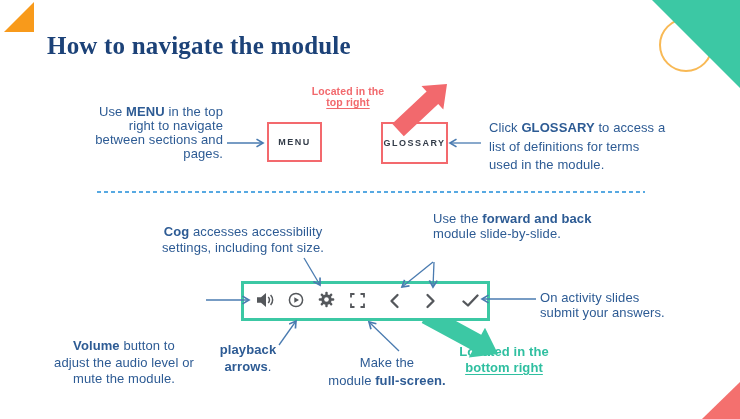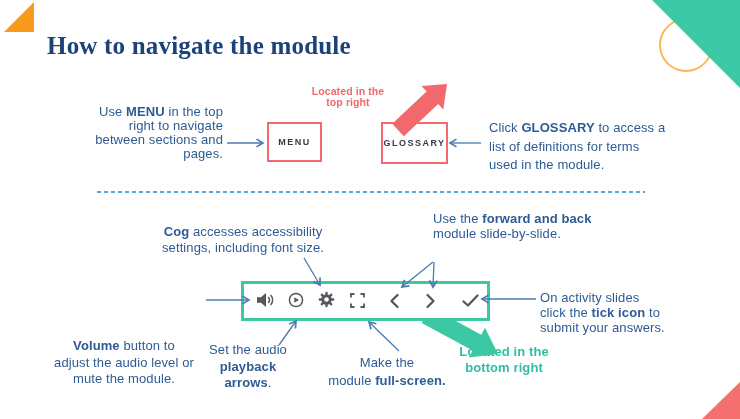--- a/index.html
+++ b/index.html
@@ -16,21 +16,21 @@
   .circ-tr{position:absolute;left:659px;top:18px;width:50px;height:50px;
     border:2px solid #f8b955;border-radius:50%;z-index:1;}
   .tri-br{left:702px;top:382px;width:38px;height:37px;background:#f4706e;
     clip-path:polygon(100% 0,100% 100%,0 100%);z-index:2;}
   
   .title{position:absolute;left:47px;top:32px;font-family:"Liberation Serif",serif;
     font-weight:bold;font-size:25px;color:#1c4278;letter-spacing:0.2px;z-index:3;}
   
   .note{position:absolute;font-size:13px;color:#2d5b94;z-index:3;letter-spacing:0.1px;}
   .note .b{font-weight:bold;}
-  .note .u{text-underline-offset:2px;}
+  .note .u{text-decoration:underline;text-underline-offset:2px;}
   .n-menu{left:60px;top:105px;width:163px;text-align:right;line-height:14px;}
   .n-glossary{left:489px;top:119px;width:200px;line-height:18.5px;}
   .n-cog{left:150px;top:224px;width:186px;text-align:center;line-height:15.5px;}
   .n-fwdback{left:433px;top:211px;width:210px;line-height:15px;}
   .n-volume{left:43px;top:292px;width:162px;text-align:center;line-height:16.5px;margin-top:46px;}
   .n-tick{left:540px;top:290px;width:160px;line-height:15px;}
   .n-speed{left:196px;top:342px;width:104px;text-align:center;line-height:16.5px;}
   .n-fullscreen{left:325px;top:354px;width:124px;text-align:center;line-height:18px;}
   .n-located-top{left:300px;top:86px;width:96px;text-align:center;
     font-size:10.5px;font-weight:bold;color:#f2696d;line-height:11px;}
@@ -95,25 +95,23 @@
       <div><span>Use the </span><span class="b">forward and back</span></div>
       <div><span>module slide-by-slide.</span></div>
     </div>
   <div class="note n-volume">
       <div><span class="b">Volume</span><span> button to</span></div>
       <div><span>adjust the audio level or</span></div>
       <div><span>mute the module.</span></div>
     </div>
   <div class="note n-tick">
       <div><span>On activity slides</span></div>
-      <div><span>click the </span><span class="b">tick icon</span><span> to</span></div>
       <div><span>submit your answers.</span></div>
     </div>
   <div class="note n-speed">
-      <div><span>Set the audio</span></div>
       <div><span class="b">playback</span></div>
       <div><span class="b">arrows</span><span>.</span></div>
     </div>
   <div class="note n-fullscreen">
       <div><span>Make the</span></div>
       <div><span>module </span><span class="b">full-screen.</span></div>
     </div>
   <div class="note n-located-bottom">
       <div><span>Located in the</span></div>
       <div><span class="u">bottom right</span></div>

